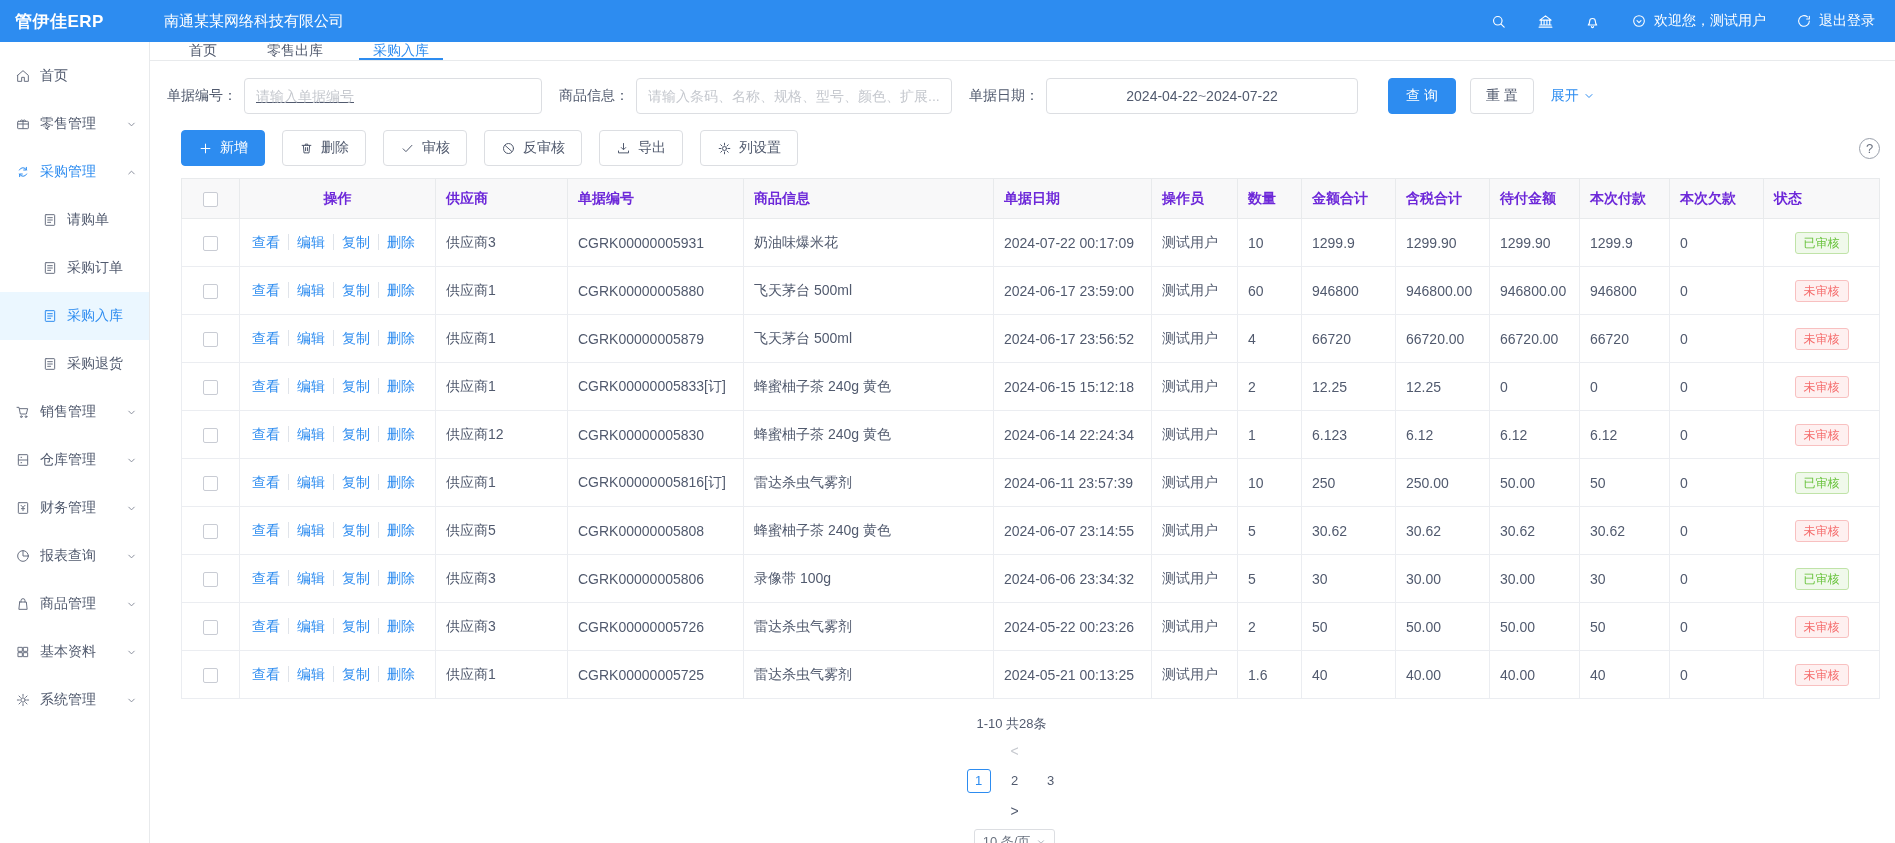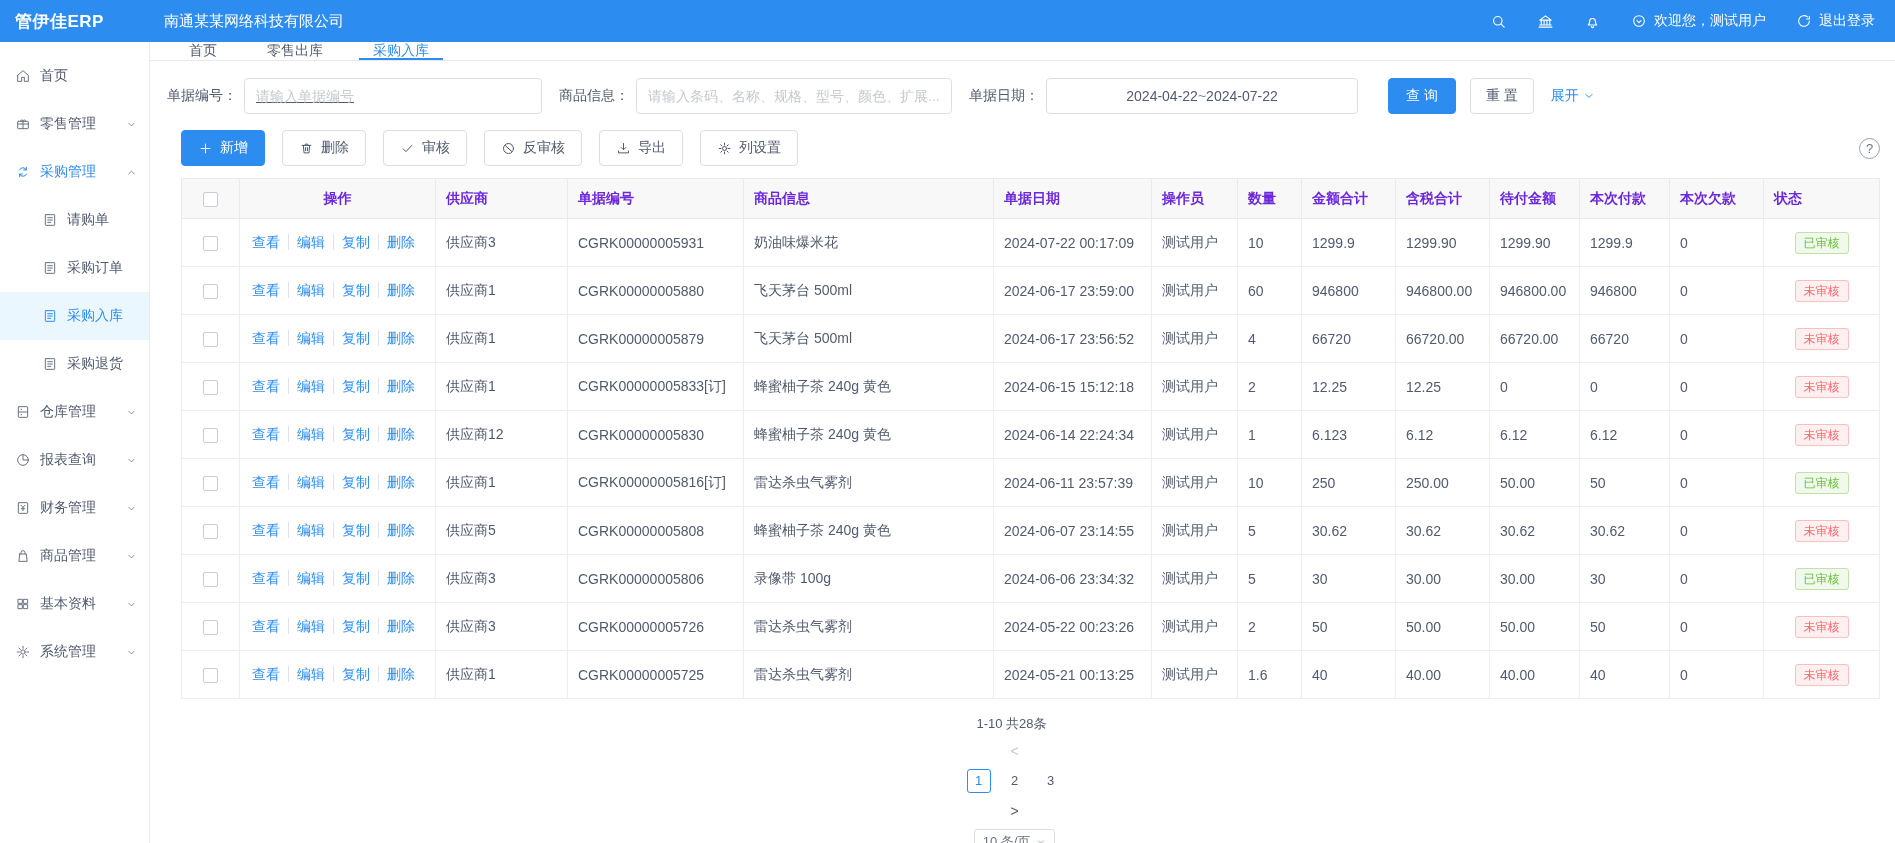--- a/index.html
+++ b/index.html
@@ -199,53 +199,68 @@
           <svg viewBox="0 0 24 24">
             <rect x="5" y="4" width="14" height="16" rx="1"></rect>
             <path d="M8.5 8.5h7M8.5 12h7M8.5 15.5h4.5"></path>
           </svg>
         </span>
         <span>采购退货</span>
       </div>
       <div class="menu-item">
         <span class="micon">
           <svg viewBox="0 0 24 24">
+            <circle cx="9.5" cy="19" r="1.3"></circle>
+            <circle cx="16.5" cy="19" r="1.3"></circle>
+            <path d="M3 5h3l2 10h9l2-8H7"></path>
+          </svg>
+        </span>
+        <span>销售管理</span>
+        <span class="chev">
+          <svg viewBox="0 0 24 24">
+            <path d="M6 9l6 6 6-6"></path>
+          </svg>
+        </span>
+      </div>
+      <div class="menu-item">
+        <span class="micon">
+          <svg viewBox="0 0 24 24">
             <rect x="5" y="4" width="14" height="16" rx="1"></rect>
             <path d="M5 12h14M9 8h1M9 16h1"></path>
           </svg>
         </span>
         <span>仓库管理</span>
         <span class="chev">
           <svg viewBox="0 0 24 24">
             <path d="M6 9l6 6 6-6"></path>
           </svg>
         </span>
       </div>
       <div class="menu-item">
         <span class="micon">
           <svg viewBox="0 0 24 24">
+            <rect x="5" y="4" width="14" height="16" rx="1"></rect>
+            <path d="M9 8l3 3 3-3M12 11v5M9.5 13h5"></path>
+          </svg>
+        </span>
+        <span>财务管理</span>
+        <span class="chev">
+          <svg viewBox="0 0 24 24">
+            <path d="M6 9l6 6 6-6"></path>
+          </svg>
+        </span>
+      </div>
+      <div class="menu-item">
+        <span class="micon">
+          <svg viewBox="0 0 24 24">
             <circle cx="12" cy="12" r="8"></circle>
             <path d="M12 4v8h8"></path>
           </svg>
         </span>
         <span>报表查询</span>
-        <span class="chev">
-          <svg viewBox="0 0 24 24">
-            <path d="M6 9l6 6 6-6"></path>
-          </svg>
-        </span>
-      </div>
-      <div class="menu-item">
-        <span class="micon">
-          <svg viewBox="0 0 24 24">
-            <rect x="5" y="4" width="14" height="16" rx="1"></rect>
-            <path d="M9 8l3 3 3-3M12 11v5M9.5 13h5"></path>
-          </svg>
-        </span>
-        <span>财务管理</span>
         <span class="chev">
           <svg viewBox="0 0 24 24">
             <path d="M6 9l6 6 6-6"></path>
           </svg>
         </span>
       </div>
       <div class="menu-item">
         <span class="micon">
           <svg viewBox="0 0 24 24">
             <path d="M7 9h10l1.2 11H5.8L7 9Z"></path>

